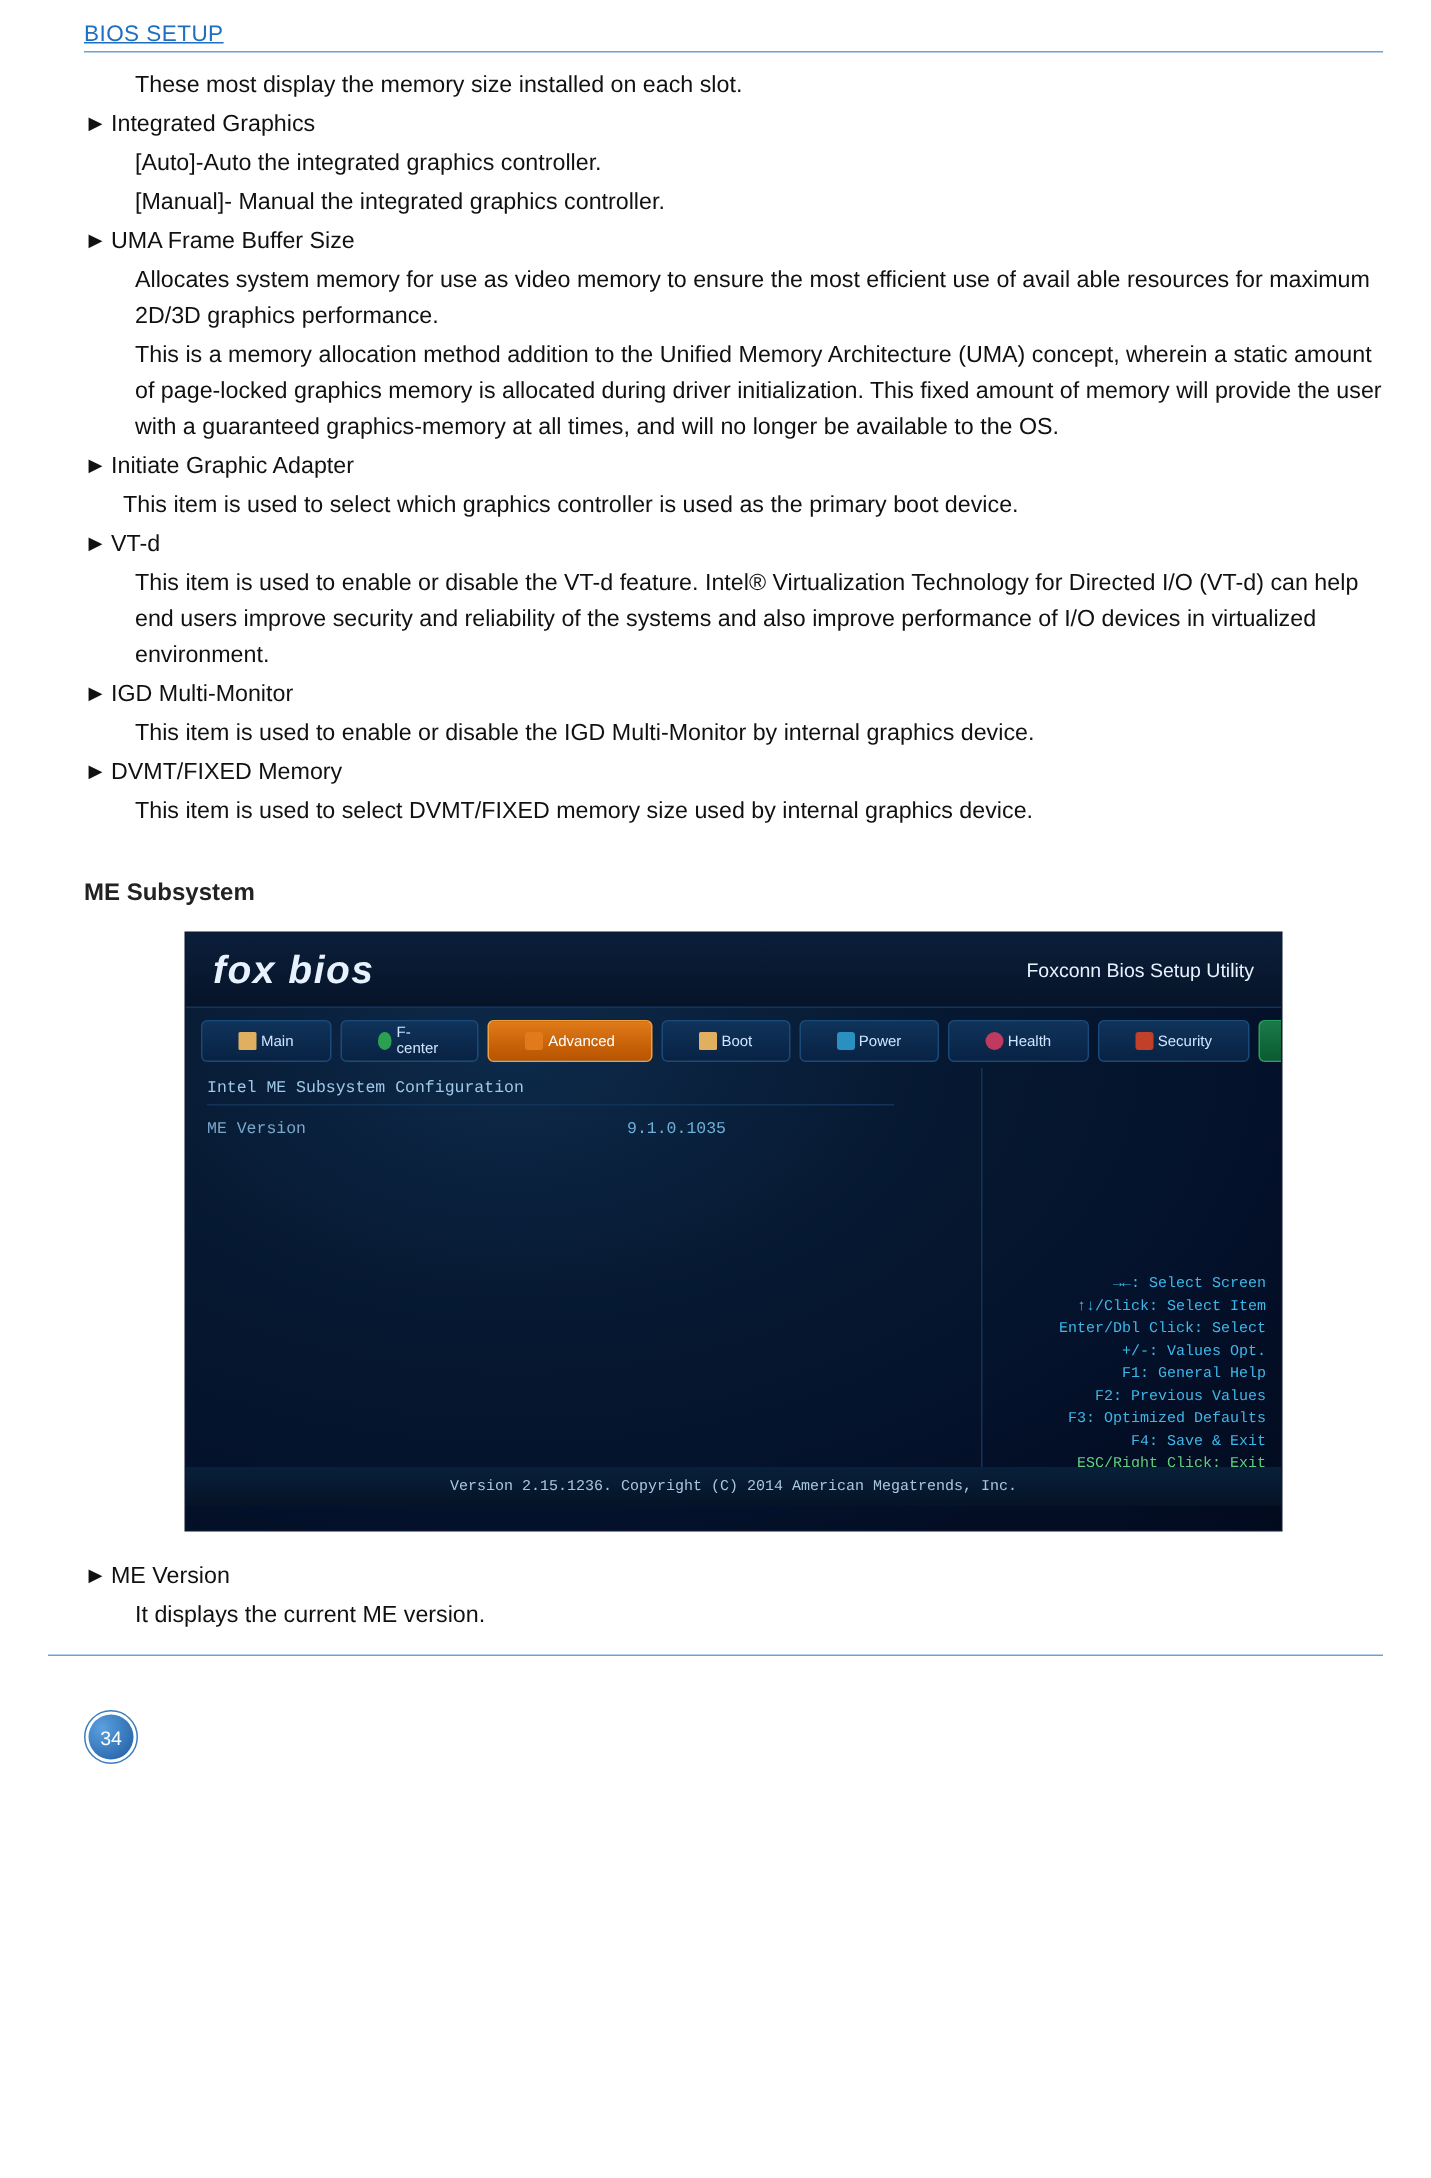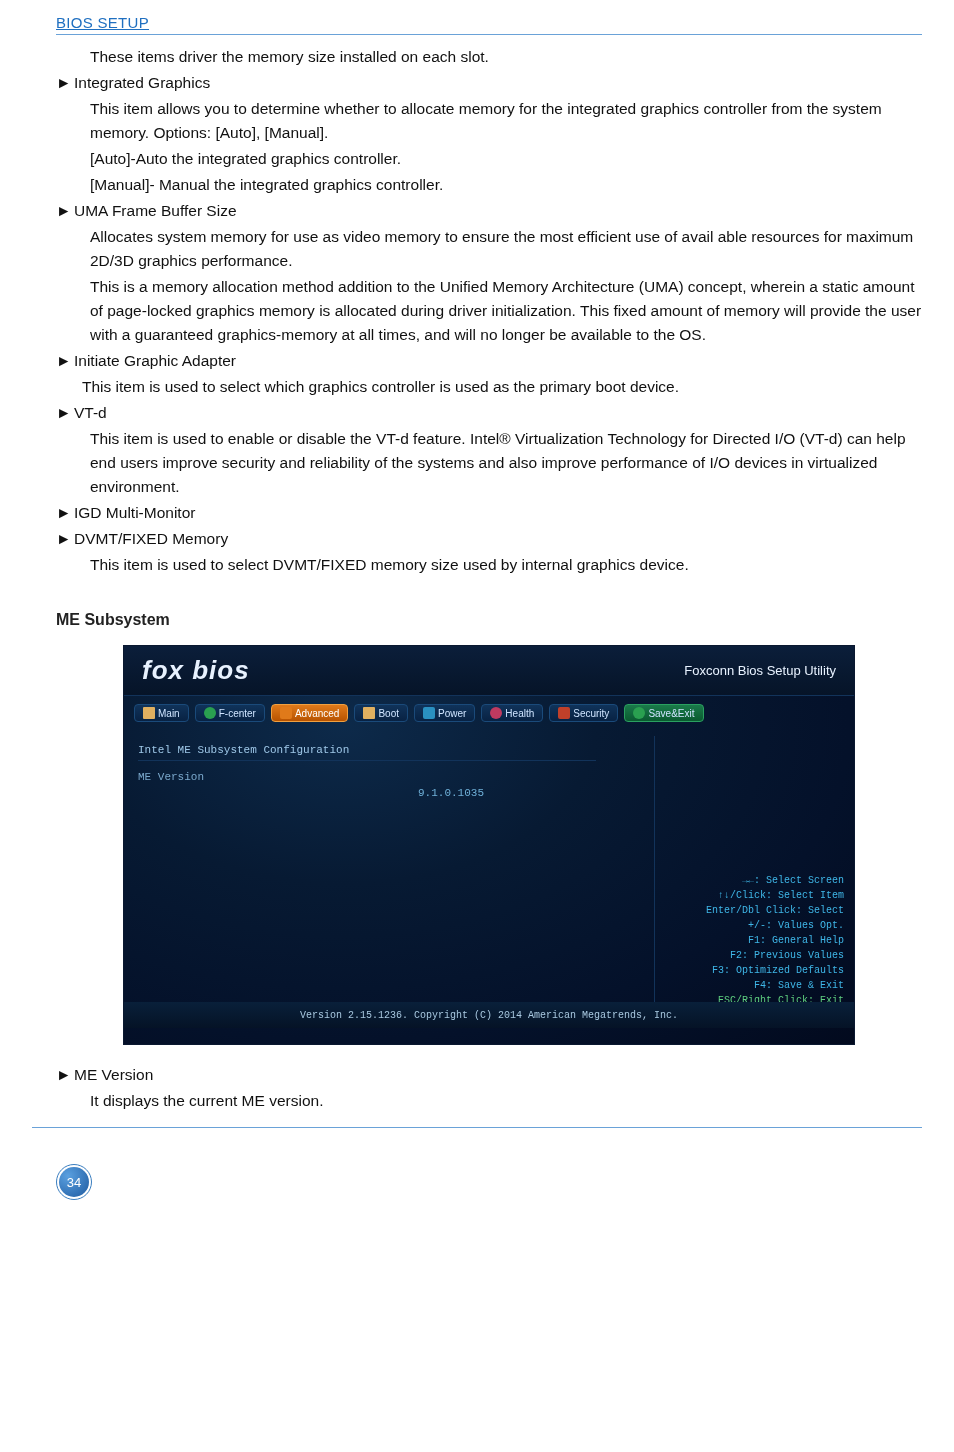--- a/index.html
+++ b/index.html
@@ -11,31 +11,31 @@
   .para-np { font-size: 15.5px; line-height: 1.55; margin: 0 0 2px 26px; color: #111; }
   .heading-item { font-size: 15.5px; line-height: 1.55; color: #111; margin: 2px 0 2px 0; }
   .arrow { display:inline-block; width: 18px; }
   .section-title { font-size: 16px; font-weight: bold; margin: 34px 0 16px 0; }
   .bios-wrap { margin: 0 auto; width: 732px; }
   .bios { width: 732px; height: 400px; background: radial-gradient(ellipse at 30% 20%, #0d2a4a 0%, #071a33 35%, #04112a 70%, #020a1e 100%); border: 1px solid #0a1830; position: relative; font-family: 'Courier New', monospace; color: #cde; overflow: hidden; }
   .bios-topbar { height: 50px; background: linear-gradient(#0b1e3a,#061428); display:flex; align-items:center; justify-content:space-between; padding: 0 18px; border-bottom: 1px solid #12335a; }
   .bios-logo { font-family: Arial, sans-serif; font-style: italic; font-weight: bold; font-size: 26px; color: #e8f2ff; letter-spacing: 1px; }
   .bios-title { font-family: Arial, sans-serif; font-weight: normal; font-size: 13px; color: #e8f2ff; }
   .bios-tabs { display:flex; gap: 6px; padding: 8px 10px; font-family: Arial, sans-serif; font-size: 10px; }
-  .tab { display:flex; align-items:center; gap:3px; background: linear-gradient(#10335a,#082243); border:1px solid #1a4a7a; border-radius: 4px; padding: 2px 8px; color:#cfe4ff;justify-content:center; }
+  .tab { display:flex; align-items:center; gap:3px; background: linear-gradient(#10335a,#082243); border:1px solid #1a4a7a; border-radius: 4px; padding: 2px 24px; color:#cfe4ff;justify-content:center; }
   .tab.active { background: linear-gradient(#e07a1a,#b85300); border-color:#f0a040; color:#fff; }
   .tab .ticon { width:12px; height:12px; display:inline-block; }
   .tab.savexit { background: linear-gradient(#1a7a4a,#0a5a30); border-color:#2aa060; }
   .bios-body { position:absolute; top: 90px; left:0; right:0; bottom: 26px; display:flex;gap:44px; }
   .bios-left { flex: 1 1 auto; padding: 6px 14px; }
   .bios-right { width: 200px; border-left: 1px solid #12335a; padding: 10px; display:flex; flex-direction:column; justify-content:flex-end; }
   .cfg-title { color:#9fc8e8; font-size: 11px; margin: 2px 0 10px 0; border-bottom:1px solid #12335a; padding-bottom:4px; }
   .cfg-row { display:flex; font-size: 11px; color:#7aa8cc; }
   .cfg-label { width: 280px; }
-  .cfg-val { color:#6fb0d8;margin-top:16px; }
+  .cfg-val { color:#6fb0d8; }
   .help-block { font-size: 10px; line-height: 1.5; color:#3fb7e8;text-align:right; }
   .help-block .esc { color:#5fd080; }
   .bios-footer { position:absolute; bottom:16px; left:0; right:0; height:26px; background: linear-gradient(#09203a,#051326); color:#a8c8e0; font-size: 10px; display:flex; align-items:center; justify-content:center; font-family:'Courier New',monospace; }
   .page-num-badge { position: relative; margin-top: 36px; width: 36px; height: 36px; }
   .page-num-badge .outer { position:absolute; inset:0; border:1px solid #3a7ec0; border-radius:50%; }
   .page-num-badge .inner { position:absolute; inset:3px; background: radial-gradient(circle at 30% 30%, #5aa0e0, #1e5aa0); border-radius:50%; display:flex; align-items:center; justify-content:center; color:#fff; font-size:13px; }
   .footer-rule { border-top:1px solid #6aa2d8; margin: 14px 0 6px -24px; }
   .tab .ti-folder { background:#e0b060; border-radius:1px; }
   .tab .ti-green  { background:#2aa050; border-radius:50%; }
   .tab .ti-orange { background:#e07a1a; border-radius:2px; }
@@ -45,26 +45,25 @@
 </style>
 </head>
 <body>
 
 <div class="page">
 
   <div class="header-row">
     <span class="header-link">BIOS SETUP</span>
   </div>
 
-  <p class="para">These items driver the memory size installed on each slot.</p>
+  <p class="para">These most display the memory size installed on each slot.</p>
 
   <p class="heading-item">
     <span class="arrow">►</span><span>Integrated Graphics</span>
   </p>
-  <p class="para">This item allows you to determine whether to allocate memory for the integrated graphics controller from the system memory. Options: [Auto], [Manual].</p>
   <p class="para">[Auto]-Auto the integrated graphics controller.</p>
   <p class="para">[Manual]- Manual the integrated graphics controller.</p>
 
   <p class="heading-item">
     <span class="arrow">►</span><span>UMA Frame Buffer Size</span>
   </p>
   <p class="para">Allocates system memory for use as video memory to ensure the most efficient use of avail able resources for maximum 2D/3D graphics performance.</p>
   <p class="para">This is a memory allocation method addition to the Unified Memory Architecture (UMA) concept, wherein a static amount of page-locked graphics memory is allocated during driver initialization. This fixed amount of memory will provide the user with a guaranteed graphics-memory at all times, and will no longer be available to the OS.</p>
 
   <p class="heading-item">
@@ -73,20 +72,21 @@
   <p class="para-np">This item is used to select which graphics controller is used as the primary boot device.</p>
 
   <p class="heading-item">
     <span class="arrow">►</span><span>VT-d</span>
   </p>
   <p class="para">This item is used to enable or disable the VT-d feature. Intel® Virtualization Technology for Directed I/O (VT-d) can help end users improve security and reliability of the systems and also improve performance of I/O devices in virtualized environment.</p>
 
   <p class="heading-item">
     <span class="arrow">►</span><span>IGD Multi-Monitor</span>
   </p>
+  <p class="para">This item is used to enable or disable the IGD Multi-Monitor by internal graphics device.</p>
 
   <p class="heading-item">
     <span class="arrow">►</span><span>DVMT/FIXED Memory</span>
   </p>
   <p class="para">This item is used to select DVMT/FIXED memory size used by internal graphics device.</p>
 
   <h3 class="section-title">ME Subsystem</h3>
 
   <div class="bios-wrap">
     <div class="bios">

